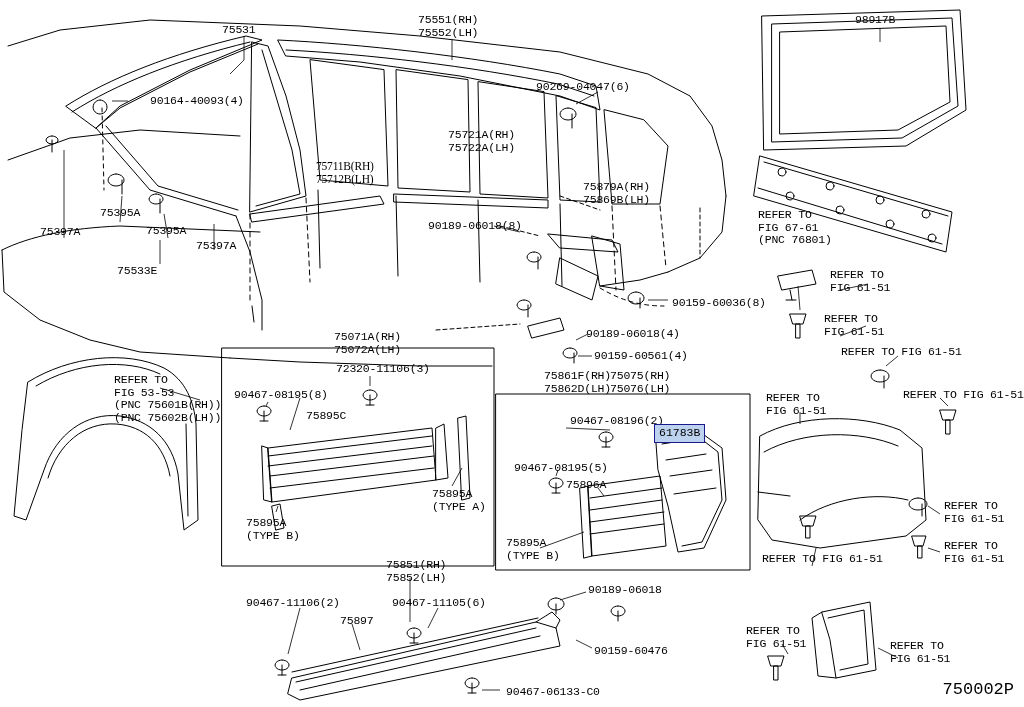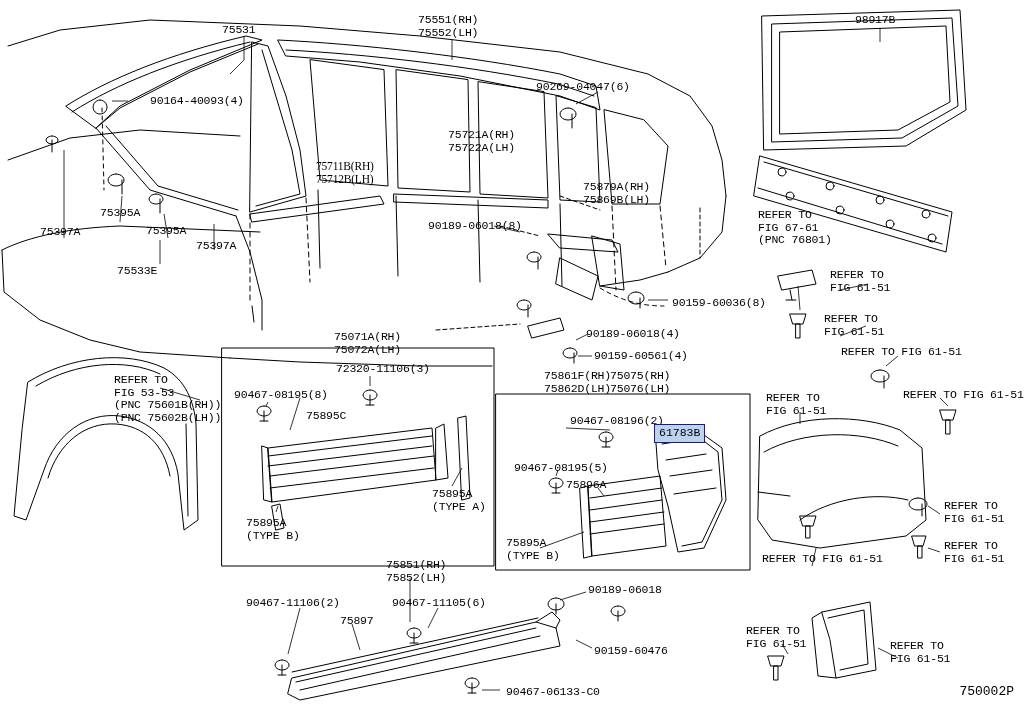--- a/index.html
+++ b/index.html
@@ -40,21 +40,21 @@
     font-family: "Liberation Mono", monospace;
     font-size: 11.5px;
     line-height: 14px;
     padding: 1px 4px 2px 4px;
     white-space: pre;
   }
   .corner-code {
     position: absolute;
     right: 10px;
     bottom: 8px;
-    font-size: 13px;
+    font-size: 17px;
     font-family: "Liberation Mono", monospace;
     color: #000;
   }
   .wm {
     position: absolute;
     color: rgba(0,0,0,0.045);
     font-size: 58px;
     font-family: "Liberation Serif", serif;
     font-style: italic;
     user-select: none;

